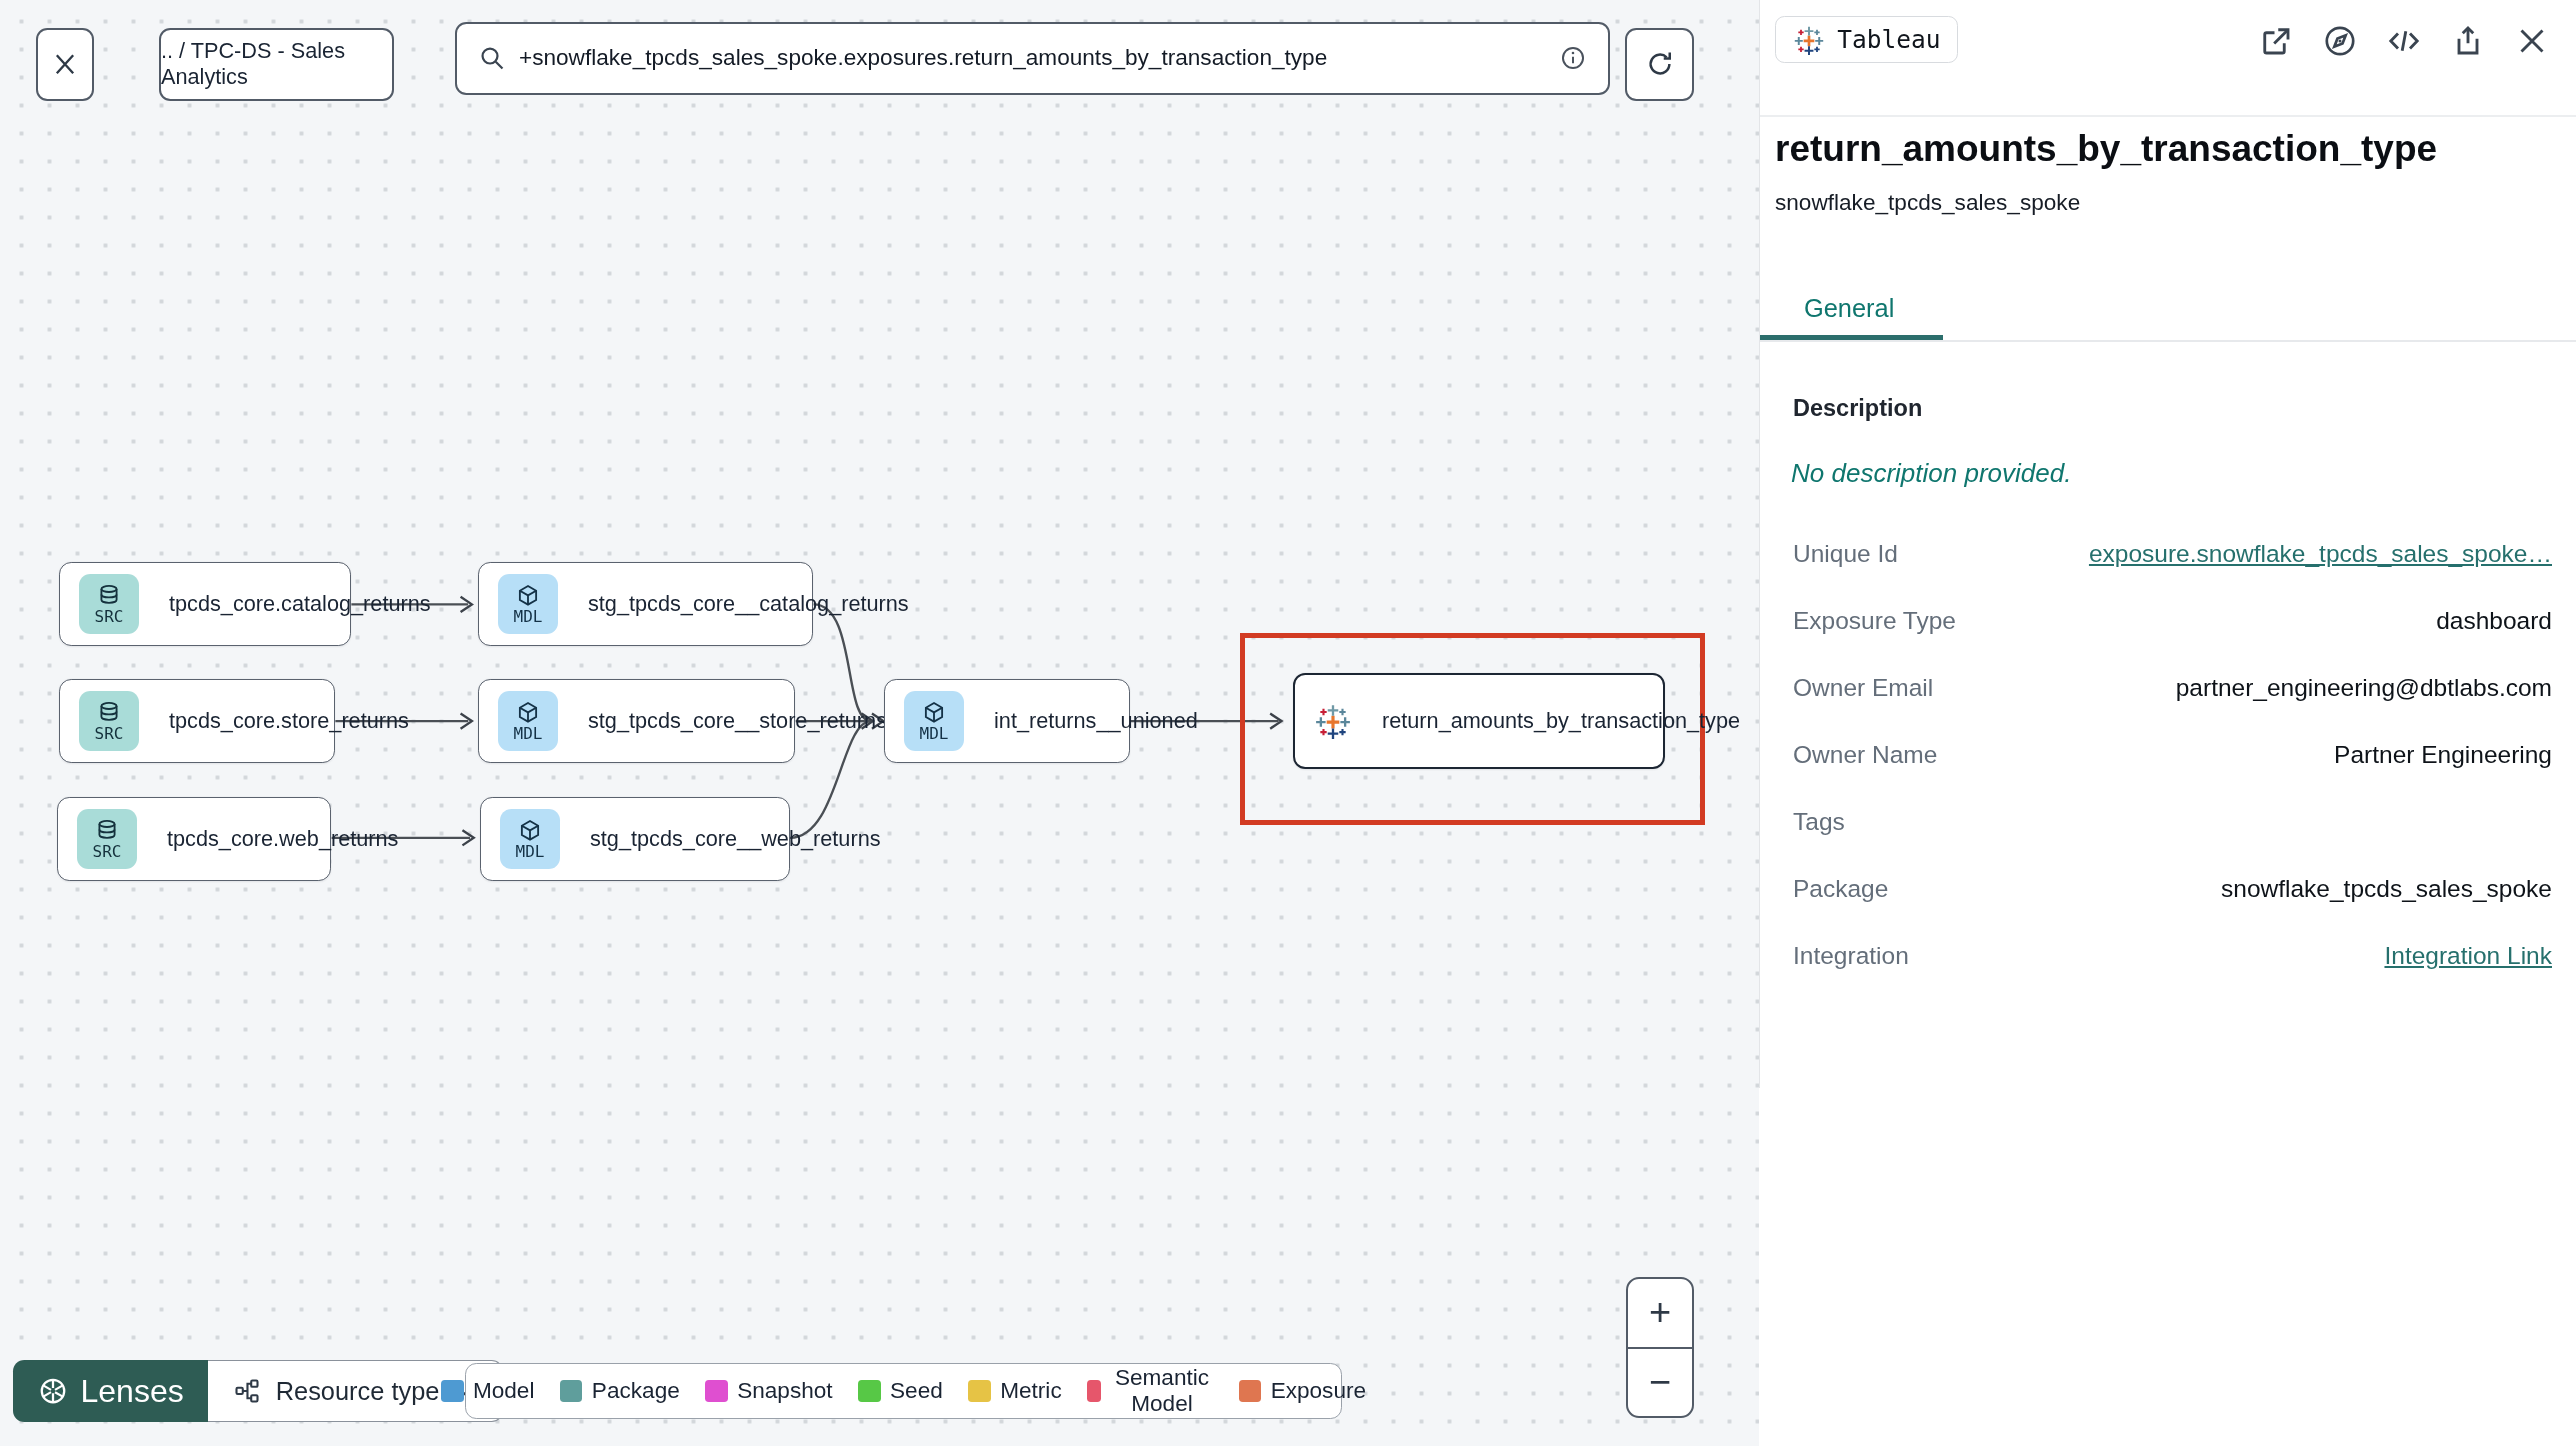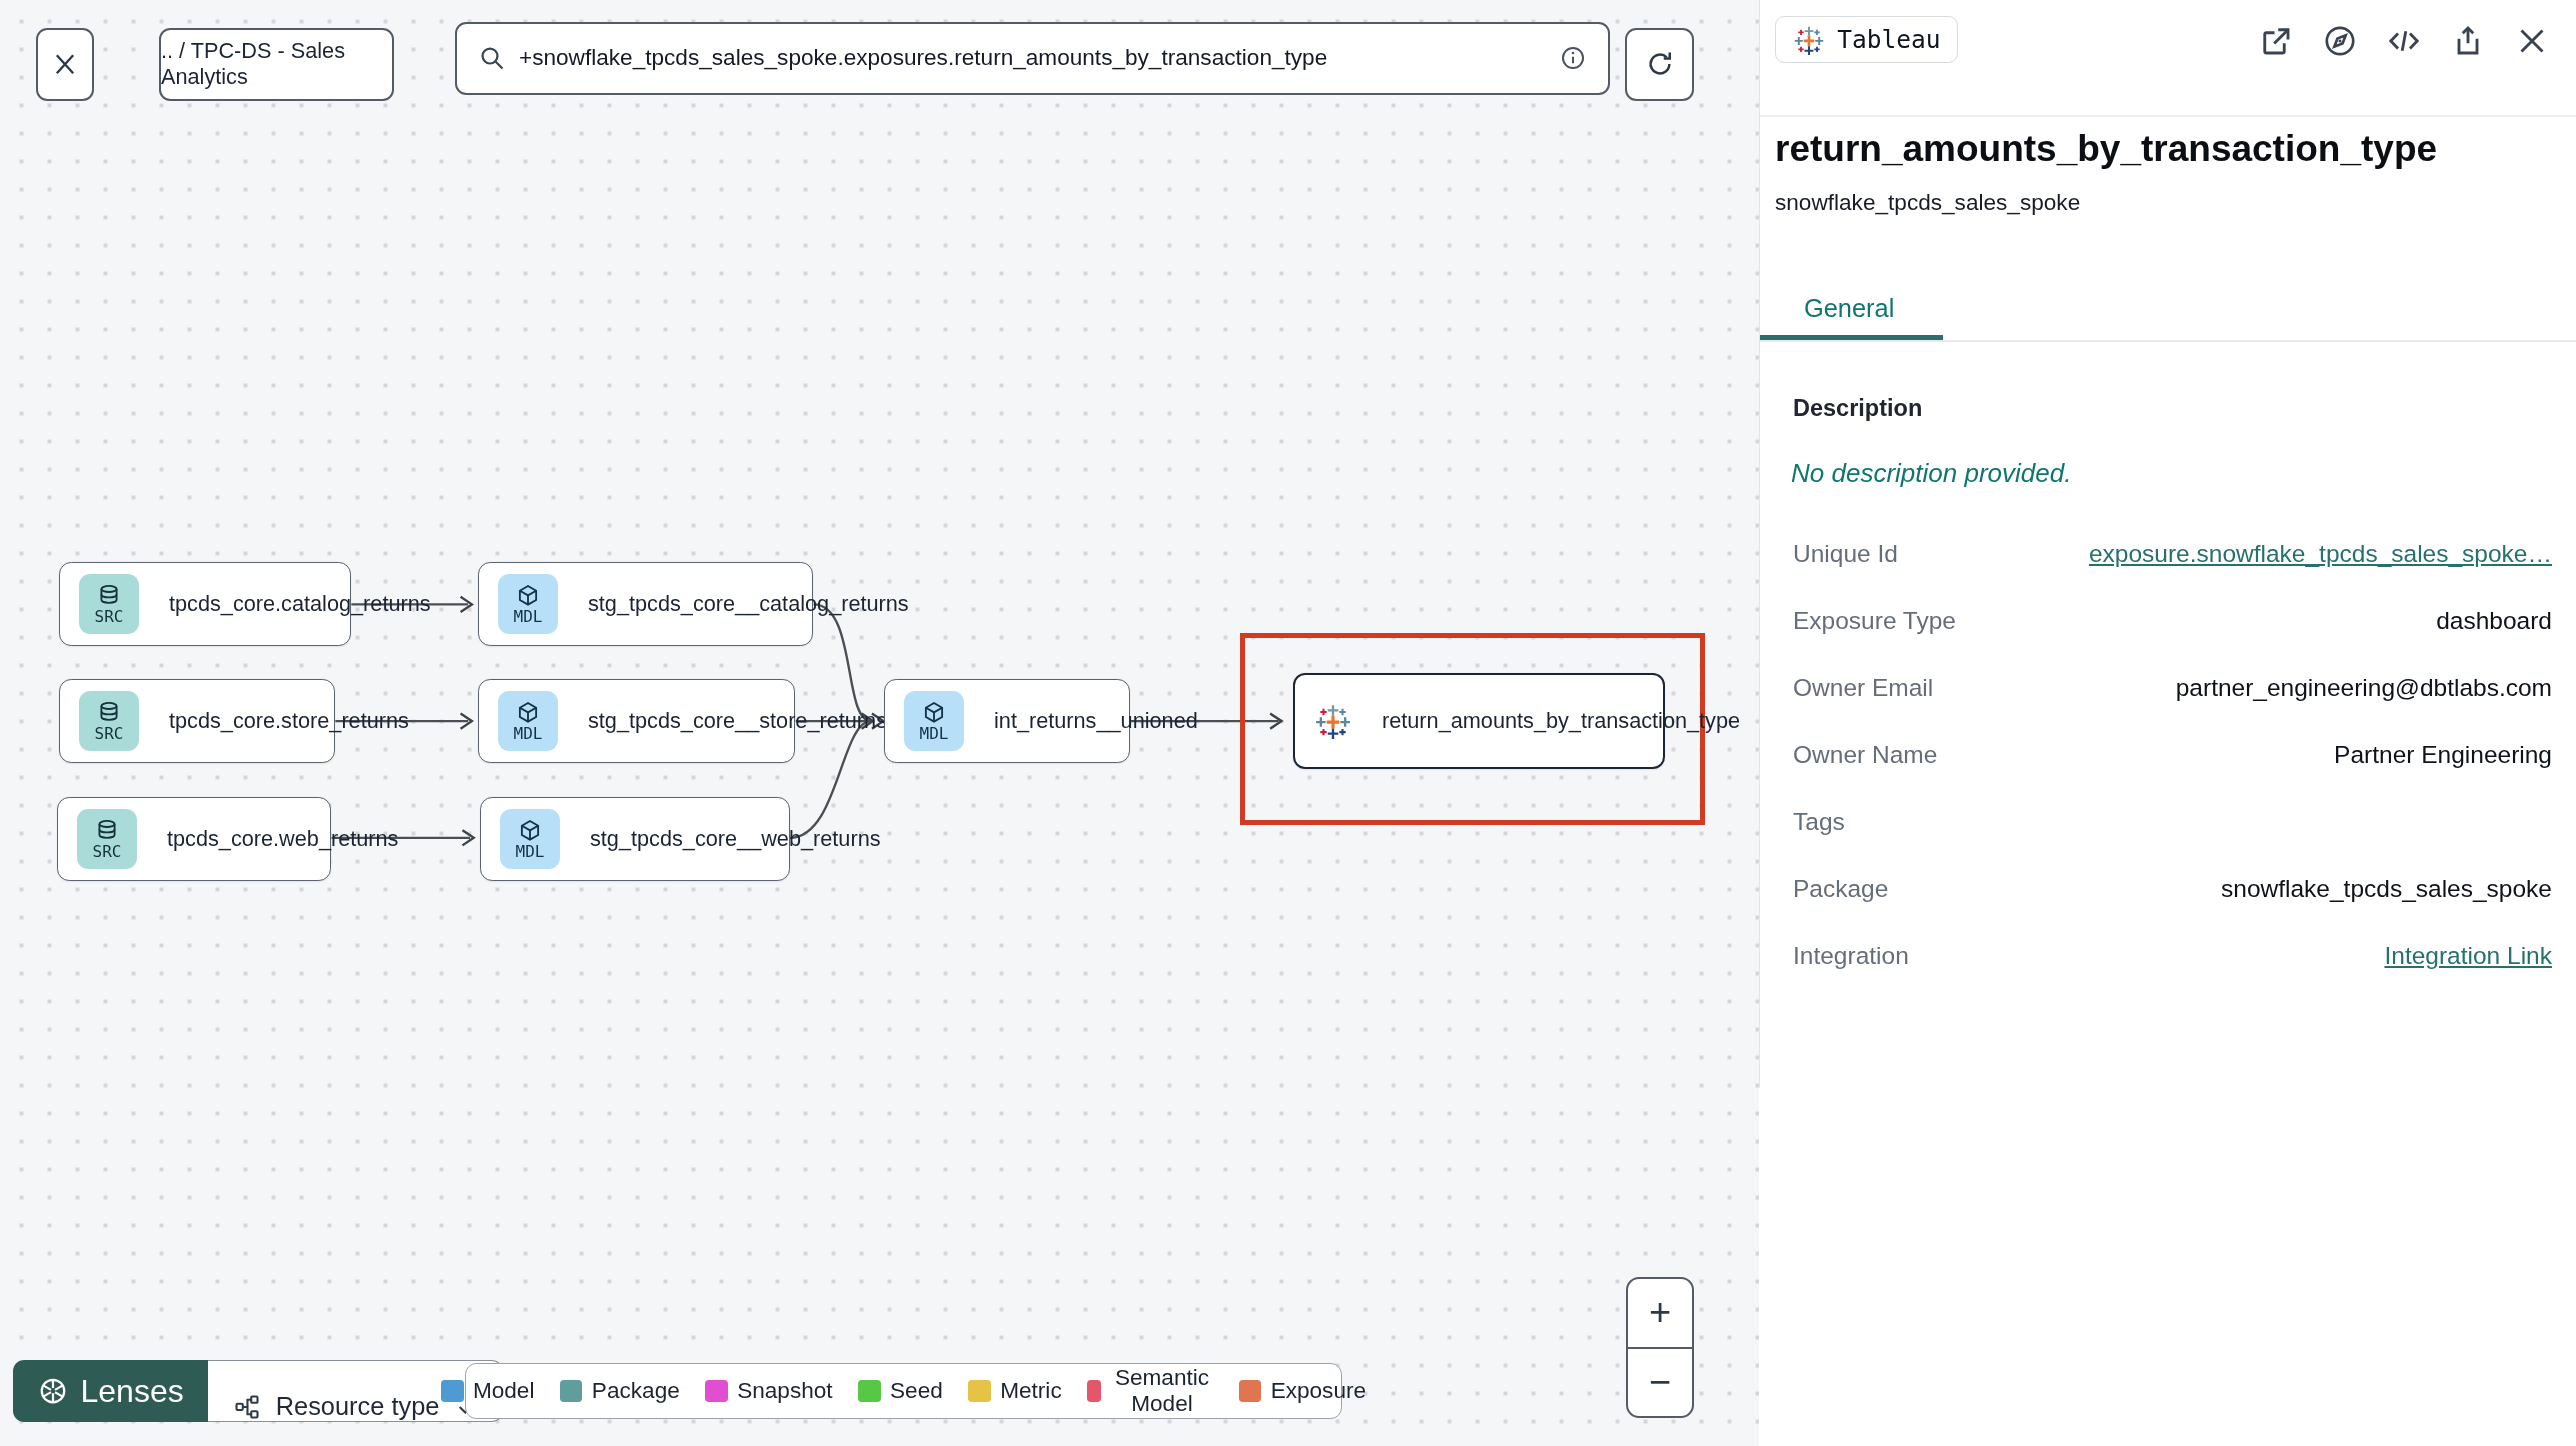--- a/index.html
+++ b/index.html
@@ -61,21 +61,21 @@
   #edges { position:absolute; left:0; top:0; width:1759px; height:1446px; pointer-events:none; }
 
   
   #lens-group { position:absolute; left:13px; top:1360px; height:62px; display:flex; }
   #btn-lenses {
     background:#2e5c54; color:#fff; border-radius:11.3px 0 0 11.3px;
     display:flex; align-items:center; gap:13px; padding:0 24.5px; font-size:32px; cursor:pointer;
   }
   #btn-resource-type {
     background:#fff; border:1.9px solid #8a919b; border-left:none;
-    border-radius:0 11.3px 11.3px 0; display:flex; align-items:flex-end; gap:15px;
+    border-radius:0 11.3px 11.3px 0; display:flex; align-items:center; gap:15px;
     padding:0 24.5px; font-size:25.4px; color:#1f2935; cursor:pointer;
   }
   #legend {
     position:absolute; left:465px; top:1363px; width:877px; height:56px;
     background:#fff; border:1.9px solid #9aa1aa; border-radius:11.3px;
     display:flex; align-items:center; justify-content:center; gap:25.4px;text-align:center;
   }
   .leg-item { display:flex; align-items:center; gap:9.4px; font-size:22.6px; color:#1a2433; }
   .swatch { width:22.6px; height:22.6px; border-radius:3.8px; display:inline-block; }
   #zoom-ctl {

